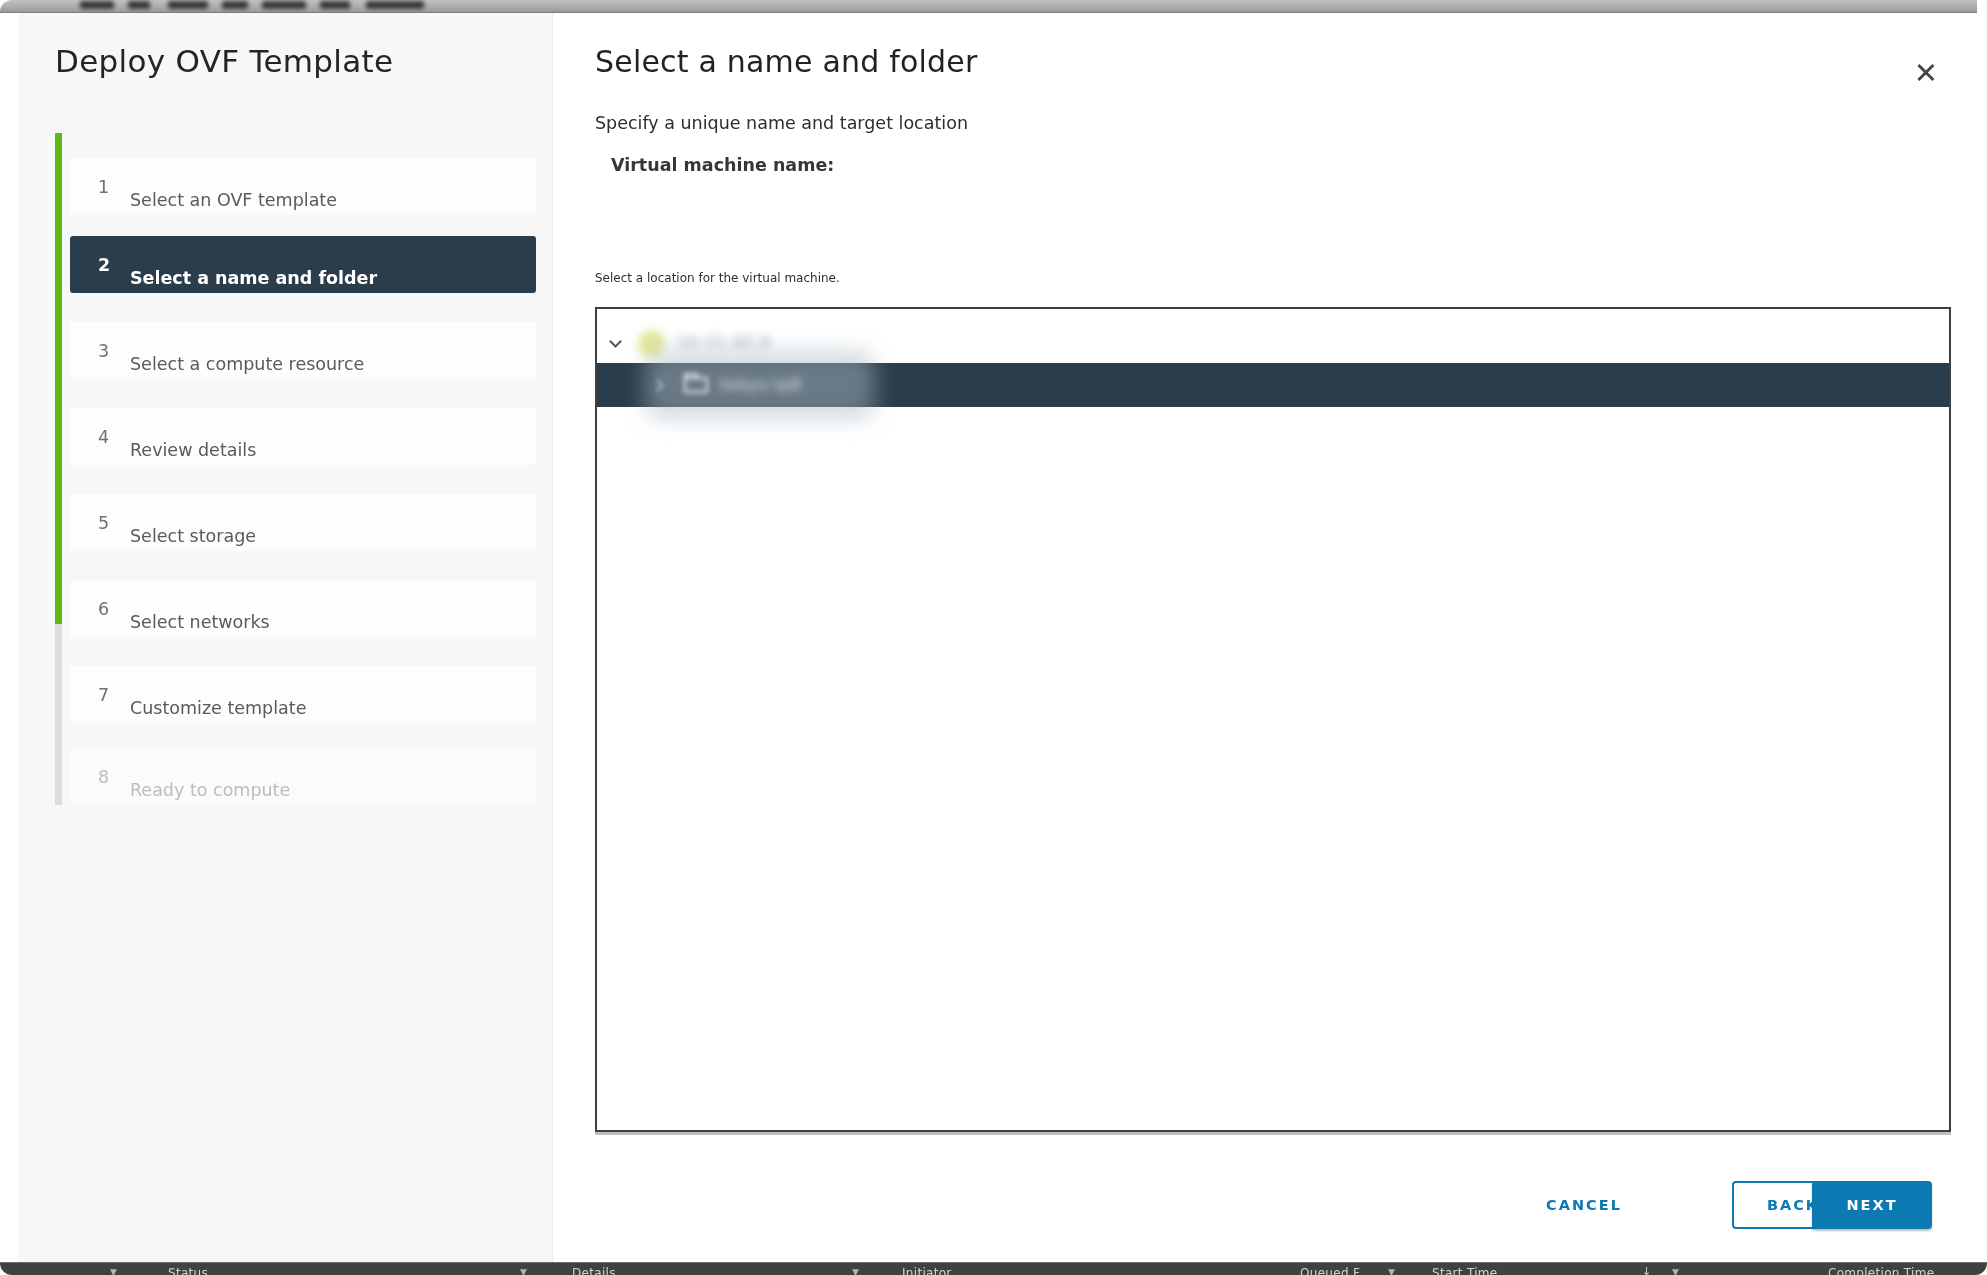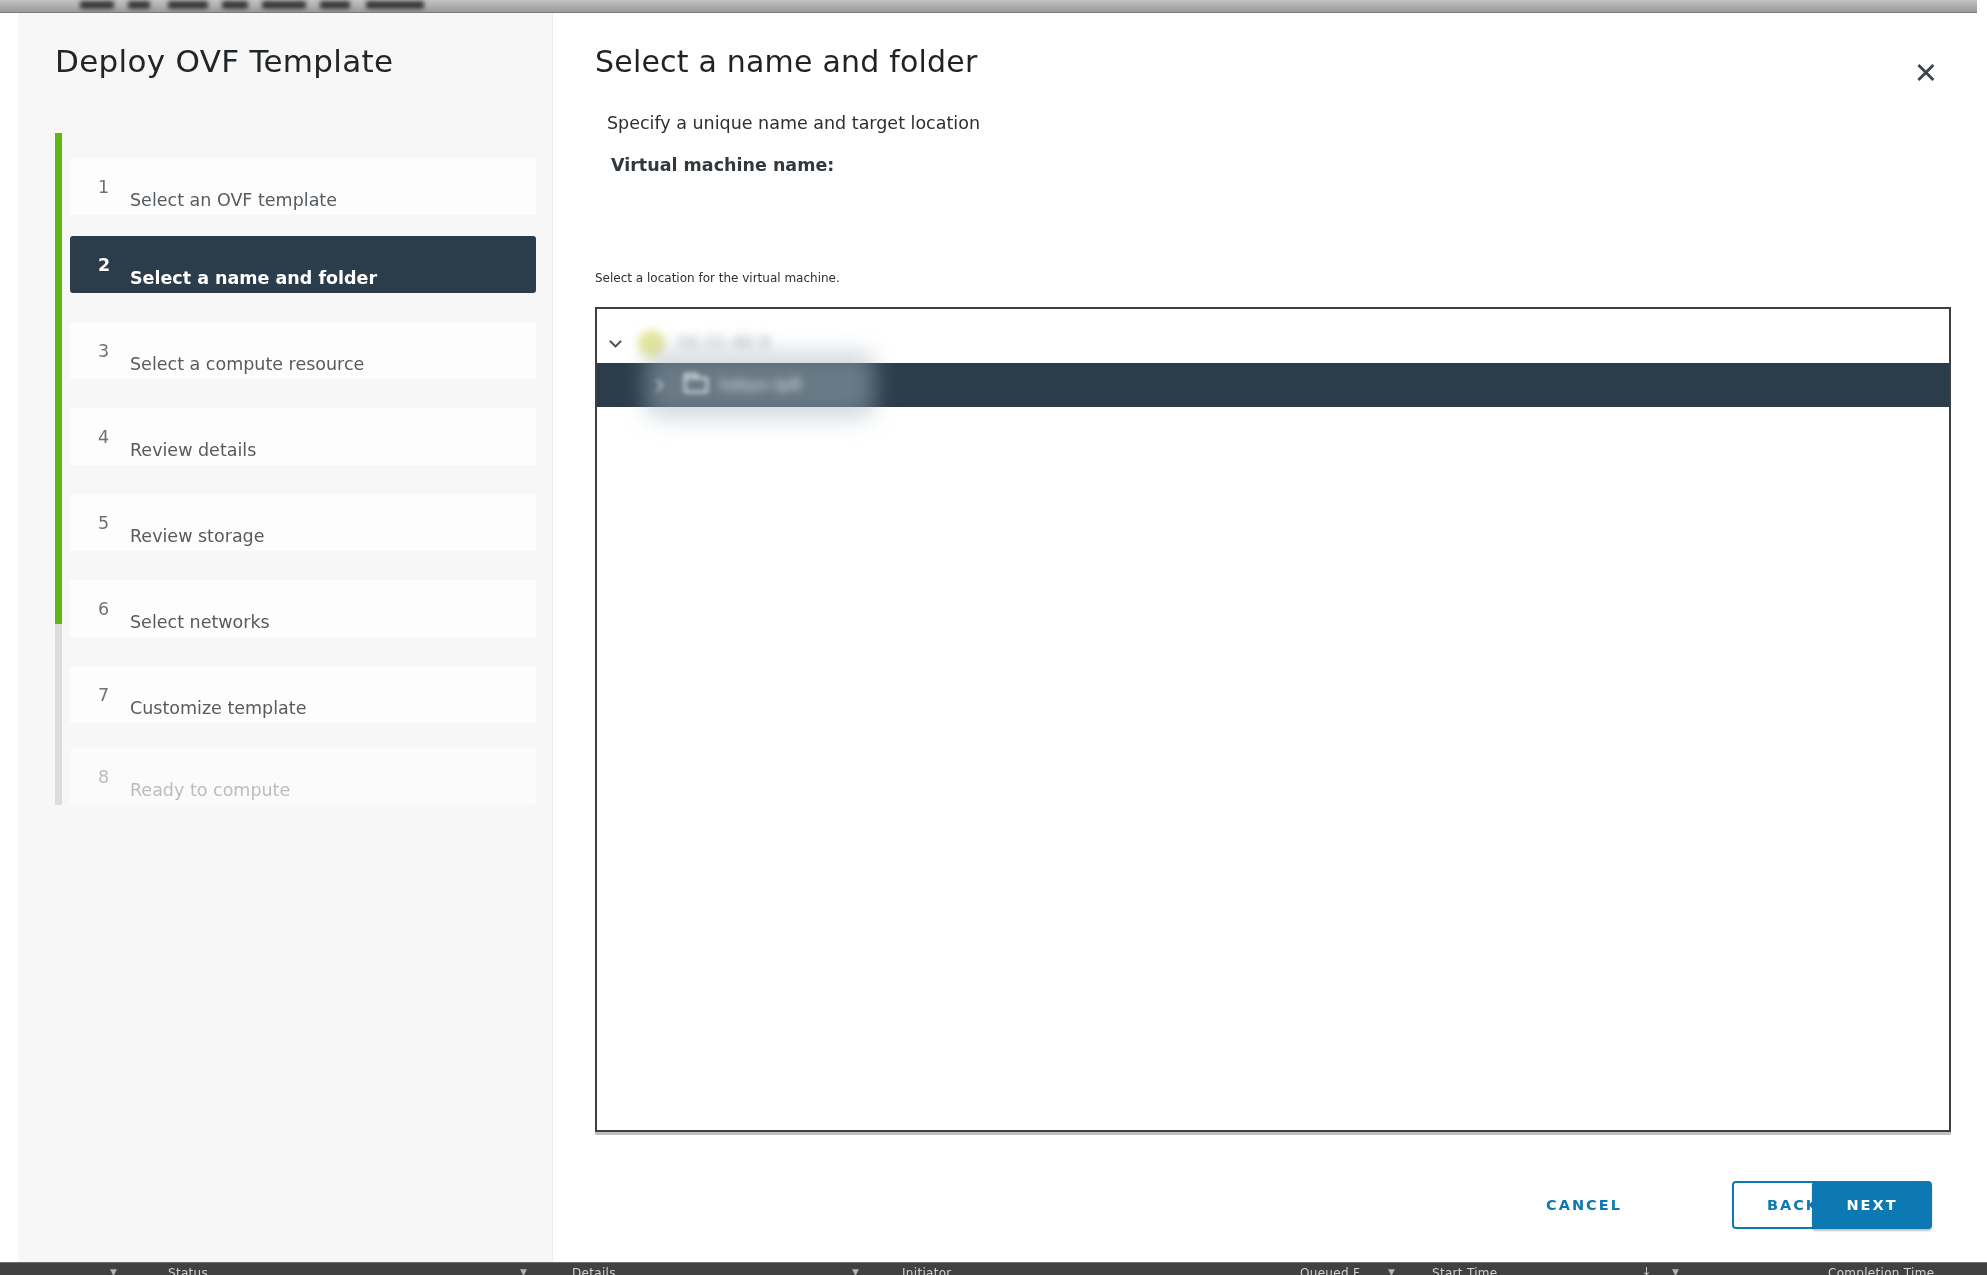--- a/index.html
+++ b/index.html
@@ -2,21 +2,21 @@
 <html style="--green: #61b715; --blue: #0c79b2; --focus: #2a9fd8; --slate: #2b3c4b; --disabled: #b9bdbf;"><head>
 <meta charset="utf-8">
 <style>
   :root{
     --green:#61b715; --blue:#0c79b2; --focus:#2a9fd8;
     --slate:#2b3c4b; --disabled:#b9bdbf;
   }
   *{margin:0;padding:0;box-sizing:border-box;}
   html,body{background:#ffffff;}
   body{font-family:"DejaVu Sans","Liberation Sans",sans-serif;color:#383d41;}
-  #screen{position:relative;width:1987px;height:1275px;background:#ffffff;overflow:hidden;}
+  #screen{position:relative;width:1987px;height:1275px;background:#ffffff;overflow:hidden;border-radius:12px;}
 
   
   .top-strip{position:absolute;left:0;top:0;width:1977px;height:13px;
     background:linear-gradient(#c2c2c2,#9a9a9a);border-bottom:1px solid #7c7c7c;overflow:hidden;}
   .top-strip .dash{position:absolute;top:1px;height:8px;background:#39393b;filter:blur(2px);border-radius:2px;}
   .task-strip{position:absolute;left:0;top:1262px;width:1987px;height:13px;
     background:#414141;border-top:1px solid #6f6f6f;overflow:hidden;}
   .task-strip .col{position:absolute;top:3px;font-size:12px;color:#d2d2d2;letter-spacing:.3px;white-space:nowrap;}
   .task-strip .caret{position:absolute;top:4px;font-size:9px;color:#b5b5b5;}
   .task-strip .sort{position:absolute;top:2px;font-size:11px;color:#cfcfcf;}
@@ -36,21 +36,21 @@
   .step .lbl{margin-left:6px;margin-top:26px;}
   .step.active{background:var(--slate);font-weight:bold;color:#ffffff;}
   .step.active .num{color:#ffffff;}
   .step.disabled{color:var(--disabled);cursor:default;background:#fbfbfb;}
   .step.disabled .num{color:var(--disabled);}
 
   
   .page-heading{position:absolute;left:595px;top:31px;font-size:30px;font-weight:400;color:#1f2326;letter-spacing:.2px;}
   .close-btn{position:absolute;left:1908px;top:42px;width:36px;height:36px;border:none;background:transparent;
     font-size:29px;font-weight:300;color:#3f4448;line-height:36px;text-align:center;cursor:pointer;}
-  .subheading{position:absolute;left:595px;top:100px;font-size:17.5px;color:#2b2f33;margin-left:12px;}
+  .subheading{position:absolute;left:595px;top:100px;font-size:17.5px;color:#2b2f33;}
   .vm-label{position:absolute;left:595px;top:142px;font-size:17.5px;font-weight:bold;color:#33383c;margin-left:16px;}
   .vm-input{position:absolute;left:936px;top:134px;width:590px;height:46px;border:none;
     border-bottom:3px solid var(--focus);background:transparent;padding:0 0 6px 14px;
     font-family:inherit;font-size:17.5px;color:#63686c;outline:none;caret-color:#8a8f93;}
   .location-label{position:absolute;left:595px;top:258px;font-size:12px;color:#2b2f33;}
 
   
   .tree-box{position:absolute;left:595px;top:294px;width:1356px;height:825px;background:#ffffff;
     border:2px solid #3f3f3f;box-shadow:0 3px 0 rgba(0,0,0,.25);}
   .tree-row{position:absolute;left:0;width:100%;height:44px;display:flex;align-items:center;cursor:pointer;}
@@ -112,21 +112,21 @@
       <div class="step" style="top:309px">
         <span class="num">3</span>
         <span class="lbl">Select a compute resource</span>
       </div>
       <div class="step" style="top:395px">
         <span class="num">4</span>
         <span class="lbl">Review details</span>
       </div>
       <div class="step" style="top:481px">
         <span class="num">5</span>
-        <span class="lbl">Review storage</span>
+        <span class="lbl">Select storage</span>
       </div>
       <div class="step" style="top:567px">
         <span class="num">6</span>
         <span class="lbl">Select networks</span>
       </div>
       <div class="step" style="top:653px">
         <span class="num">7</span>
         <span class="lbl">Customize template</span>
       </div>
       <div class="step disabled" style="top:735px">

